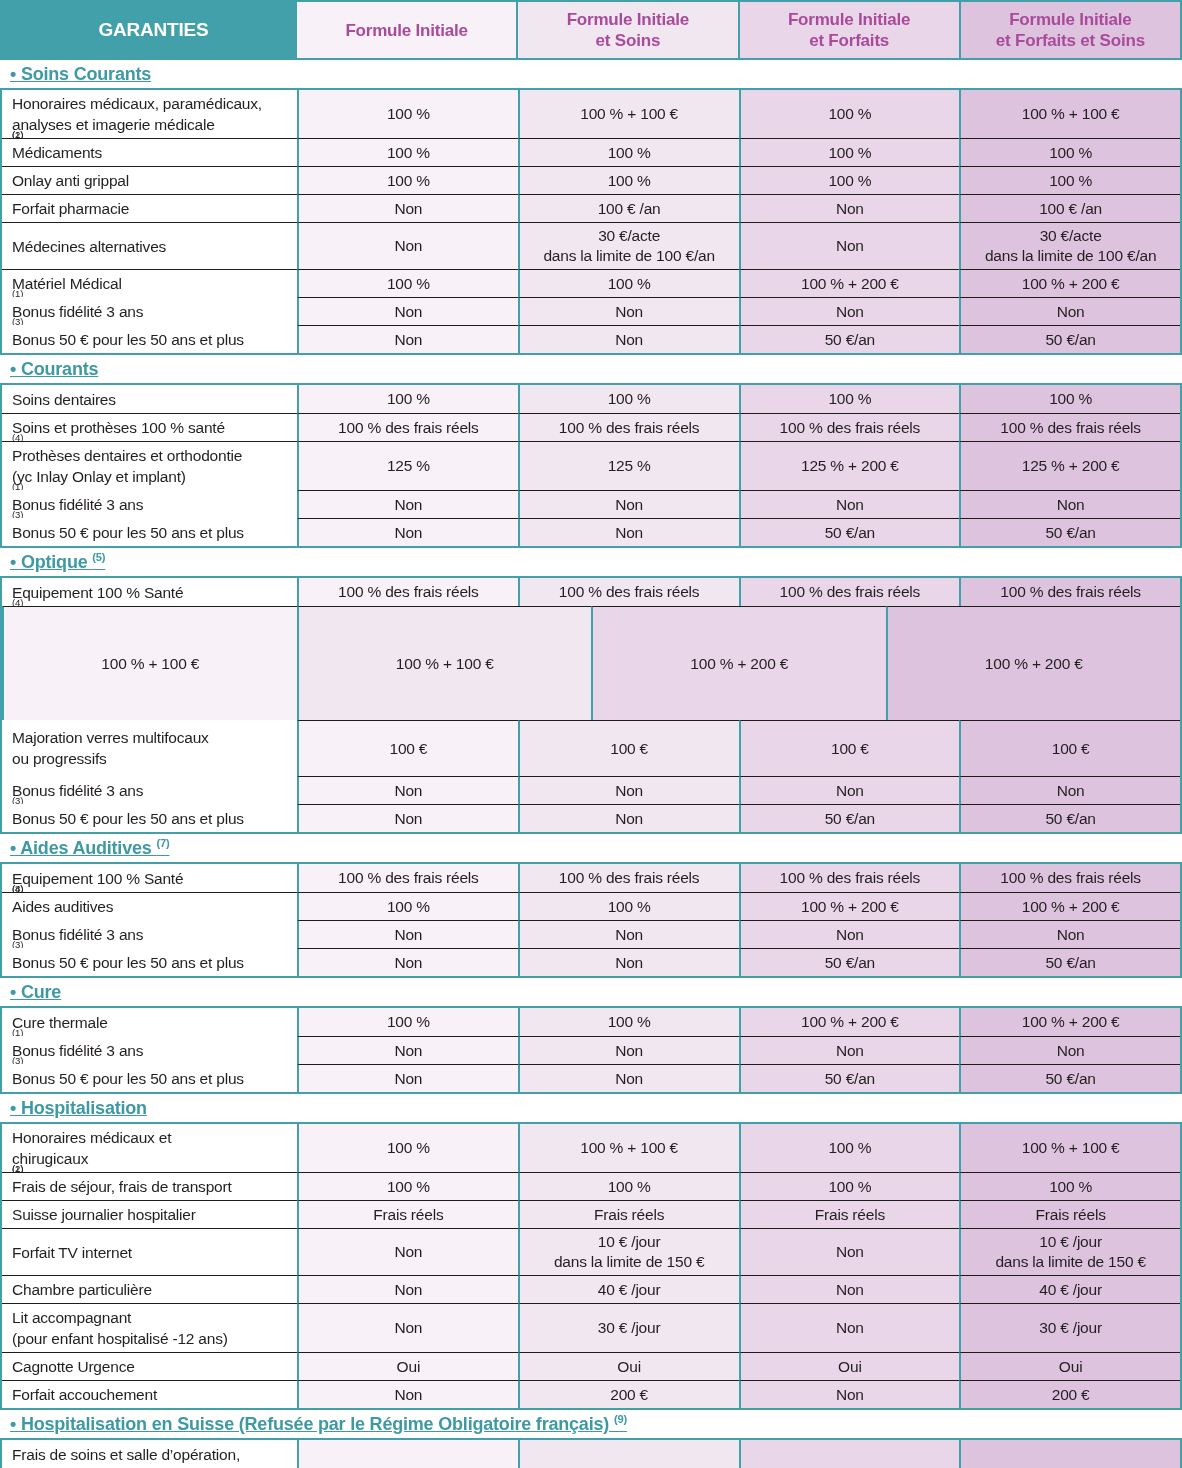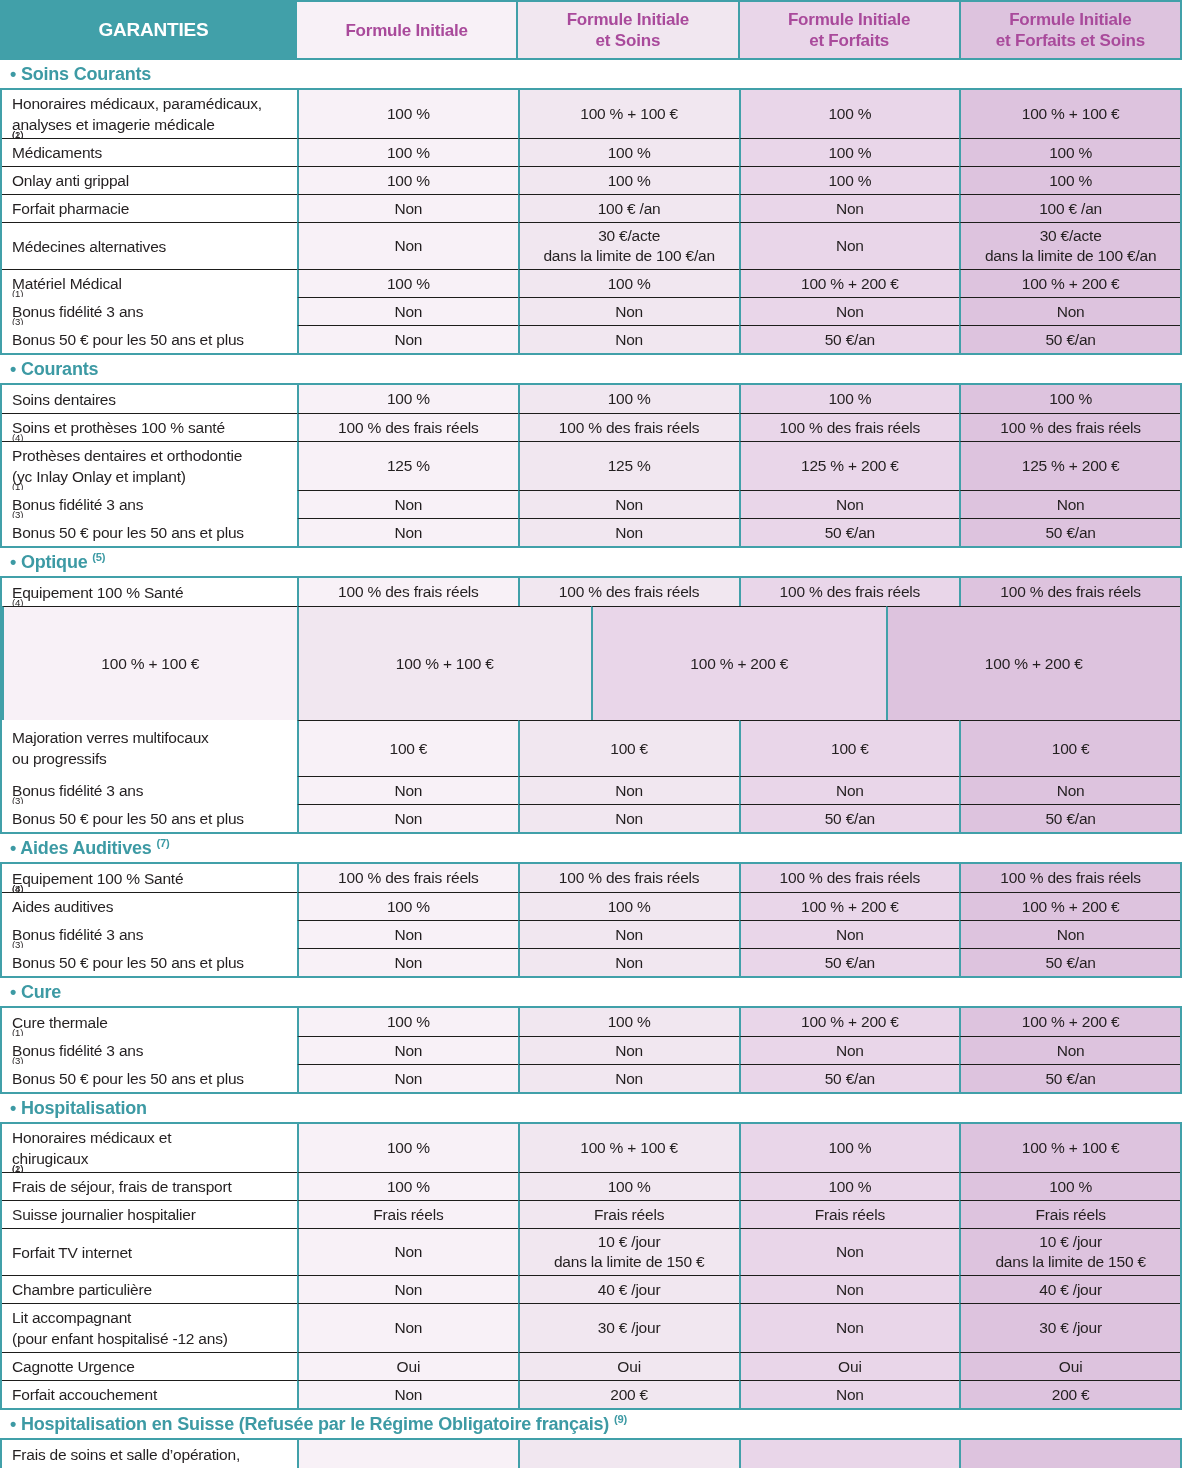--- a/index.html
+++ b/index.html
@@ -36,20 +36,21 @@
     text-align:center;white-space:pre-line;line-height:21px;
   }
   .header-cell:last-child{border-right:2px solid var(--teal);}
 
   
   .section-title{
     color:var(--teal-text);
     font-weight:bold;font-size:18px;
     padding:3px 10px 3px 10px;
     line-height:22px;
+    text-decoration:underline;
   }
   .section-title sup{color:var(--teal-text);}
 
   
   .block{border:2px solid var(--teal);}
   .block:last-child{border-bottom-width:3px;}
   .row{display:flex;min-height:28px;}
   .cell{display:flex;flex-direction:column;justify-content:center;}
   .label{
     width:295px;flex:0 0 295px;

